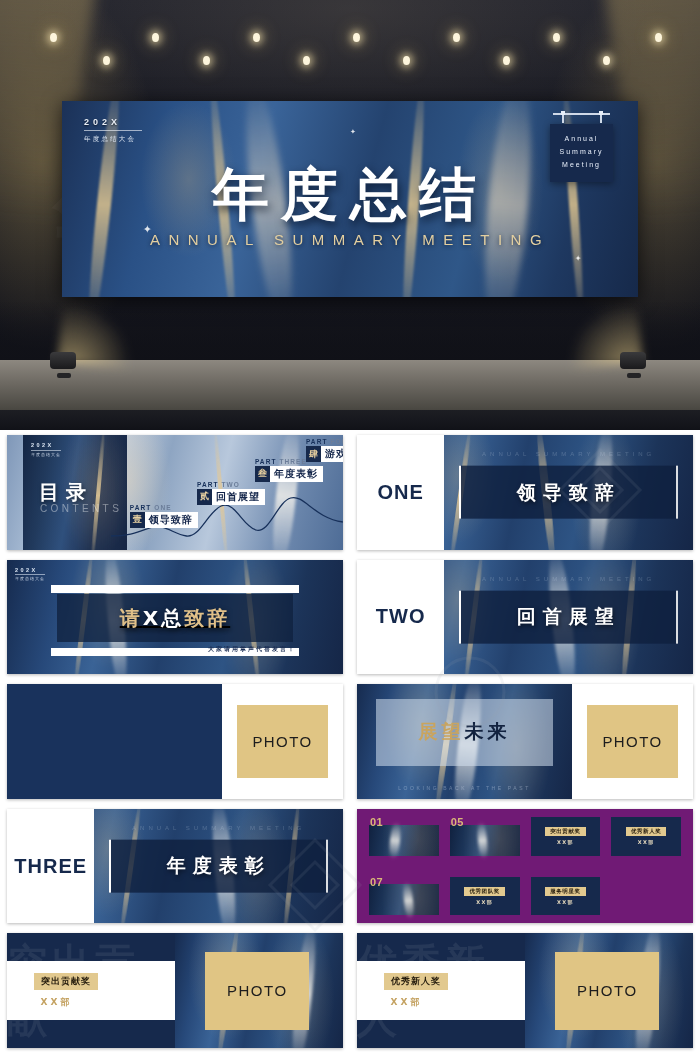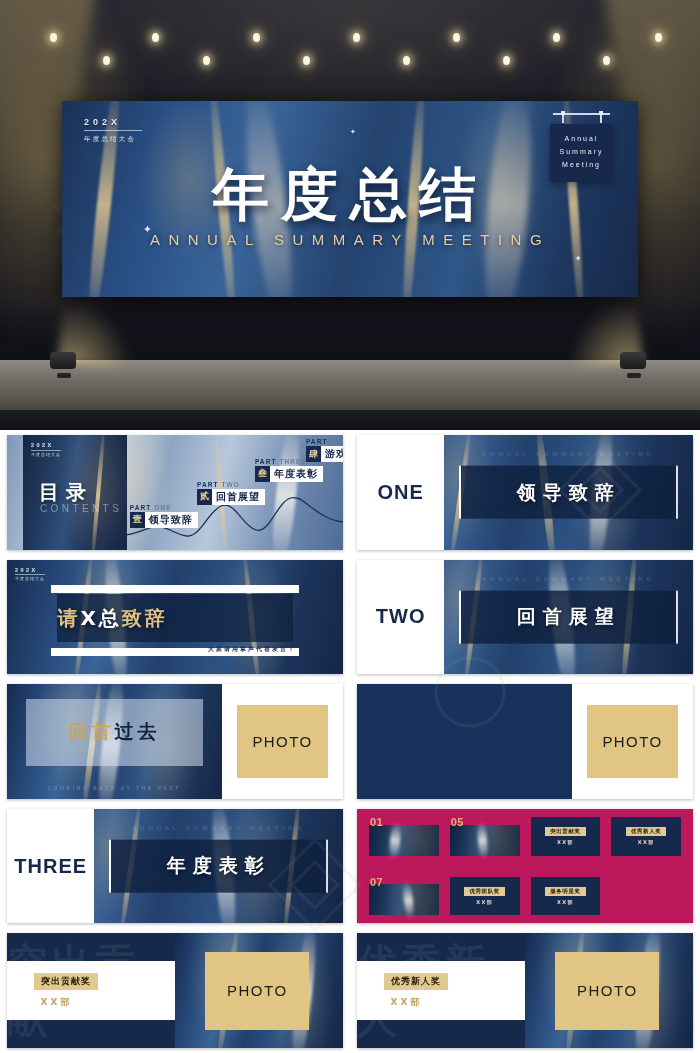--- a/index.html
+++ b/index.html
@@ -228,21 +228,21 @@
 
   
   .sp-bar-top, .sp-bar-bot {
     position: absolute; left: 13%; width: 74%; height: 8px; background: #fff;
   }
   .sp-bar-top { top: 22%; }
   .sp-bar-bot { bottom: 16%; }
   .sp-plate {
     position: absolute; left: 15%; top: 30%; width: 70%; height: 42%;
     background: rgba(16,33,63,.78);
-    display: flex; align-items: center; 
+    display: flex; align-items: center; justify-content: center; text-decoration: underline;
   }
   .sp-plate .t { font-size: 20px; letter-spacing: 3px; text-shadow: 1px 2px 5px rgba(0,0,0,.6); }
   .sp-plate .g { color: #e0c089; }
   .sp-plate .w { color: #ffffff; }
   .sp-note {
     position: absolute; right: 14%; bottom: 17.5%; color: #1a2d53;
     font-size: 6px; letter-spacing: 2px; font-weight: 700;
   }
 
   
@@ -264,21 +264,21 @@
     background: #fff; display: flex; align-items: center; justify-content: center;
   }
   .ph-box {
     width: 76%; height: 64%; background: #e0c584;
     display: flex; align-items: center; justify-content: center;
     color: #1d1d1d; font-size: 15px; letter-spacing: 1.4px;
   }
 
   
   .aw-wrap {
-    position: absolute; inset: 0; background: #be185d; padding: 8px 12px;
+    position: absolute; inset: 0; background: #701a75; padding: 8px 12px;
     display: grid; grid-template-columns: repeat(4, 1fr); gap: 21px 11px;
   }
   .aw-thumb { position: relative; }
   .aw-thumb .img { position: absolute; left: 0; bottom: 0; width: 100%; height: 80%; }
   .aw-thumb .n {
     position: absolute; left: 1px; top: -1px; color: #d9b878; font-size: 11px;
     font-weight: 700; letter-spacing: .5px; z-index: 2;
   }
   .aw-card {
     background: #16294c; display: flex; flex-direction: column;
@@ -518,39 +518,39 @@
         <div class="sec-faint">ANNUAL SUMMARY MEETING</div>
         <div class="sec-plate">
           <span class="cn">回首展望</span>
         </div>
       </div>
     </div>
   </div>
 
   <div class="cell">
     <div class="slide">
+      <div class="ph-right">
+        <div class="ph-box">PHOTO</div>
+      </div>
+    </div>
+  </div>
+
+  <div class="cell">
+    <div class="slide">
       <div class="ph-left">
         <div class="marble"></div>
-        <div class="gold-vein" style="left:38%;top:-10%;width:6px;height:125%;transform:rotate(7deg);"></div>
-        <div class="white-vein" style="left:44%;top:-8%;width:18px;height:122%;transform:rotate(6deg);"></div>
+        <div class="gold-vein" style="left:40%;top:-10%;width:6px;height:125%;transform:rotate(8deg);"></div>
+        <div class="white-vein" style="left:47%;top:-8%;width:20px;height:122%;transform:rotate(6deg);"></div>
         <div class="ph-band">
           <span class="t cn">
-            <span class="g">回首</span><span class="d">过去</span>
+            <span class="g">展望</span><span class="d">未来</span>
           </span>
         </div>
         <div class="ph-en">LOOKING BACK AT THE PAST</div>
       </div>
-      <div class="ph-right">
-        <div class="ph-box">PHOTO</div>
-      </div>
-    </div>
-  </div>
-
-  <div class="cell">
-    <div class="slide">
       <div class="ph-right">
         <div class="ph-box">PHOTO</div>
       </div>
     </div>
   </div>
 
   <div class="cell">
     <div class="slide">
       <div class="marble"></div>
       <div class="gold-vein" style="left:36%;top:-10%;width:5px;height:125%;transform:rotate(8deg);"></div>

